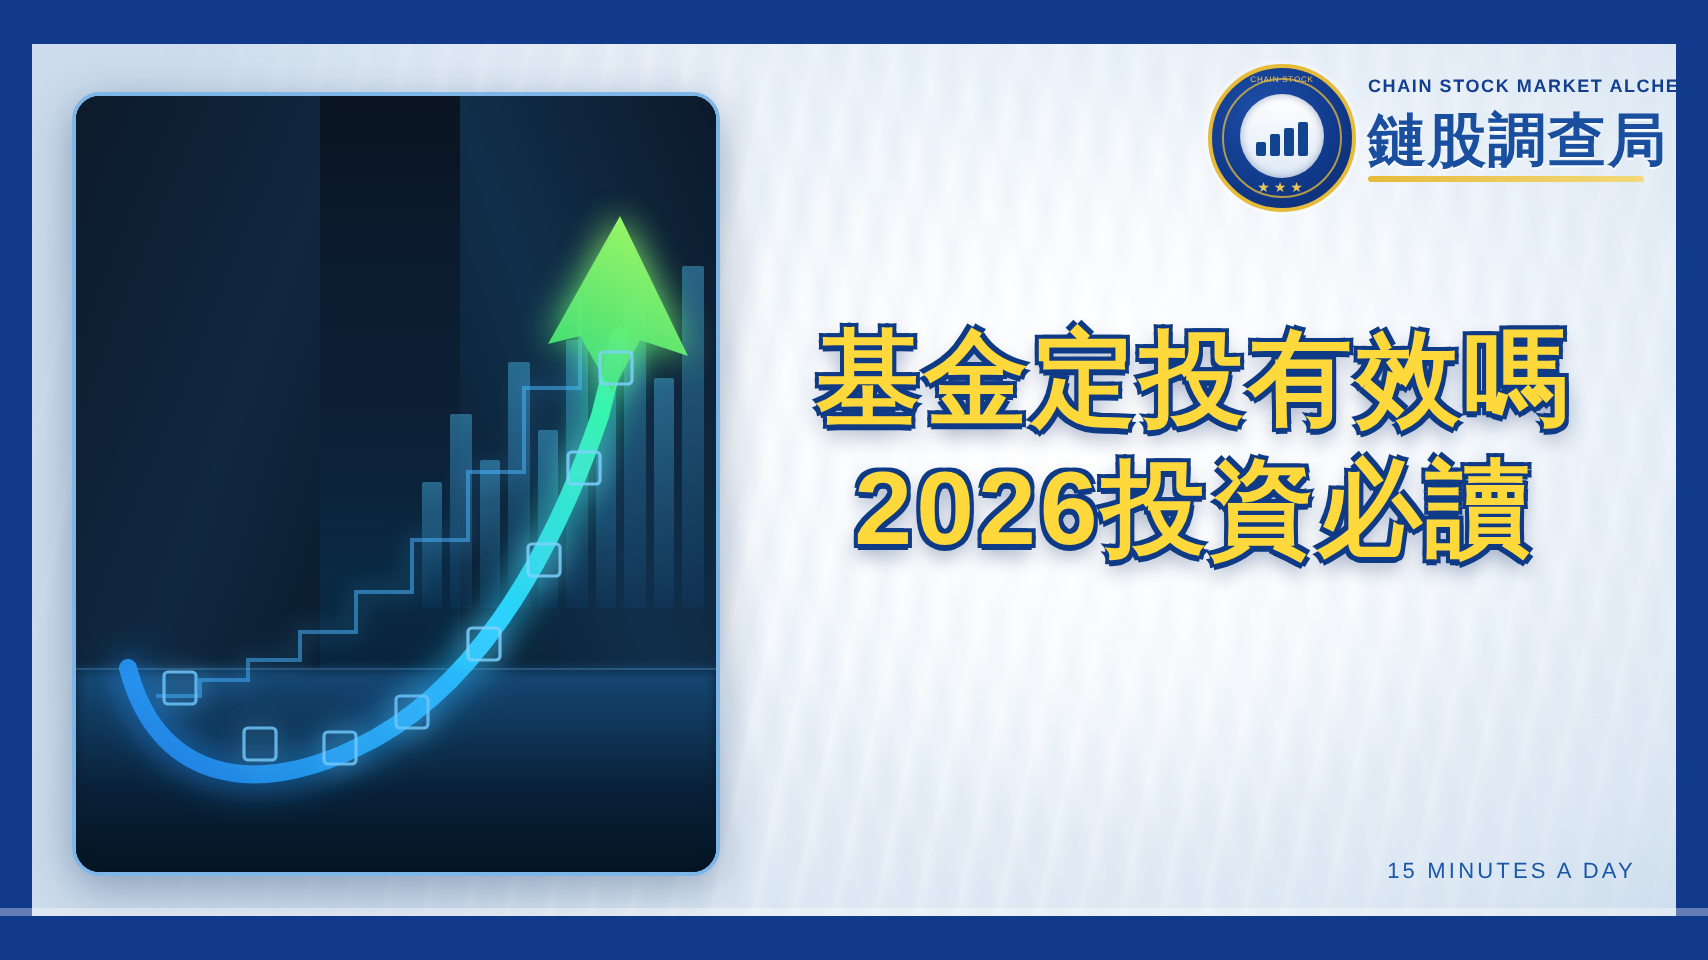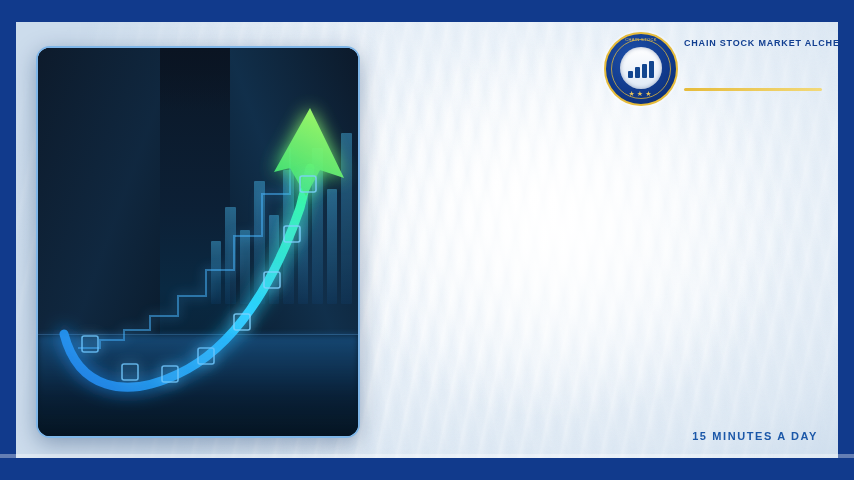--- a/index.html
+++ b/index.html
@@ -287,21 +287,21 @@
   .tagline {
     position: absolute;
     right: 36px;
     bottom: 38px;
     text-align: right;
     color: #1b57a8;
   }
   .tagline .t1 {
     font-size: 11px;
     letter-spacing: 1.6px;
-    font-weight: 700;
+    font-weight: 400;
   }
   .tagline .t2 {
     margin-top: 5px;
     font-size: 11px;
     letter-spacing: 1.2px;
     font-weight: 600;
   }
 </style>
 </head>
 <body>
@@ -399,23 +399,28 @@
       <div class="inner-disc"></div>
       <div class="minibars">
         <i style="height:40%"></i>
           <i style="height:62%"></i>
           <i style="height:80%"></i>
           <i style="height:96%"></i>
       </div>
       <div class="stars">★★★</div>
     </div>
     <div class="logo-text-en">CHAIN STOCK MARKET ALCHEMY</div>
+    <div class="logo-text-cn">鏈股調查局</div>
     <div class="logo-underline"></div>
   </div>
 
+  <div class="headline">
+    <div class="line line1">基金定投有效嗎</div>
+    <div class="line line2">2026投資必讀</div>
+  </div>
 
   <div class="tagline">
     <div class="t1">15 MINUTES A DAY</div>
   </div>
 
   <div class="frame-top"></div>
   <div class="frame-bottom"></div>
   <div class="frame-left"></div>
   <div class="frame-right"></div>
   <div class="frame-bottom-accent"></div>

